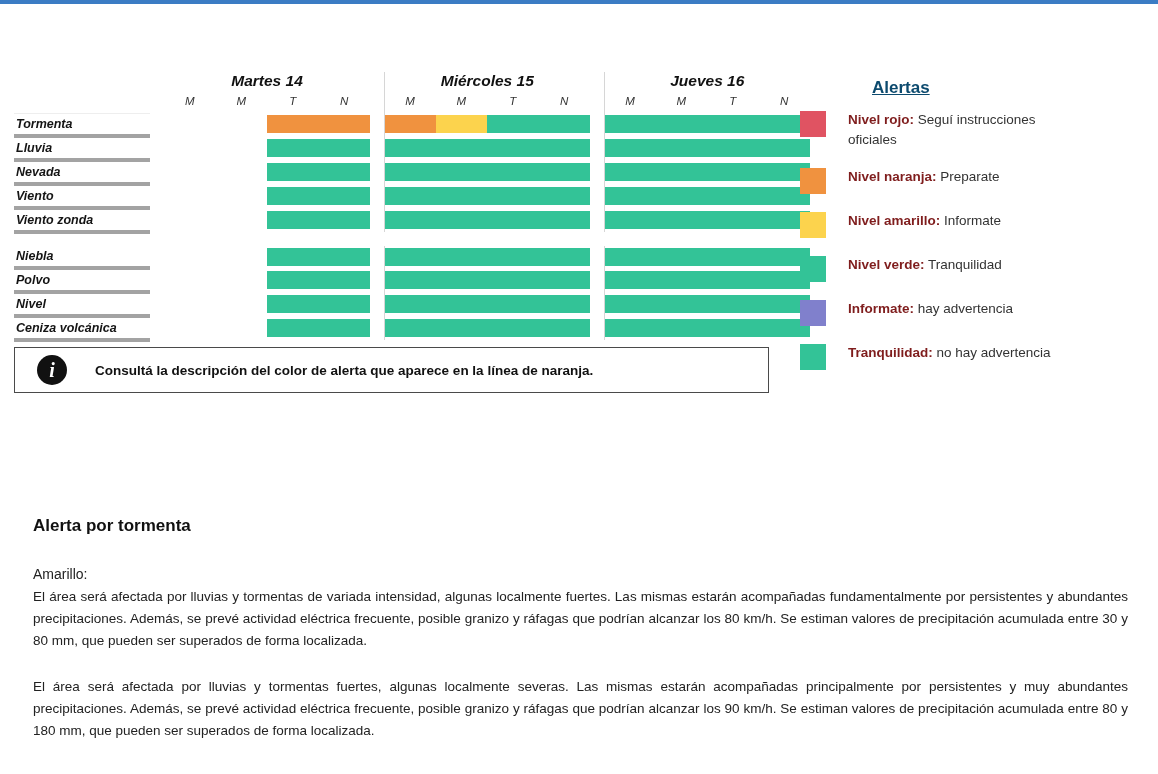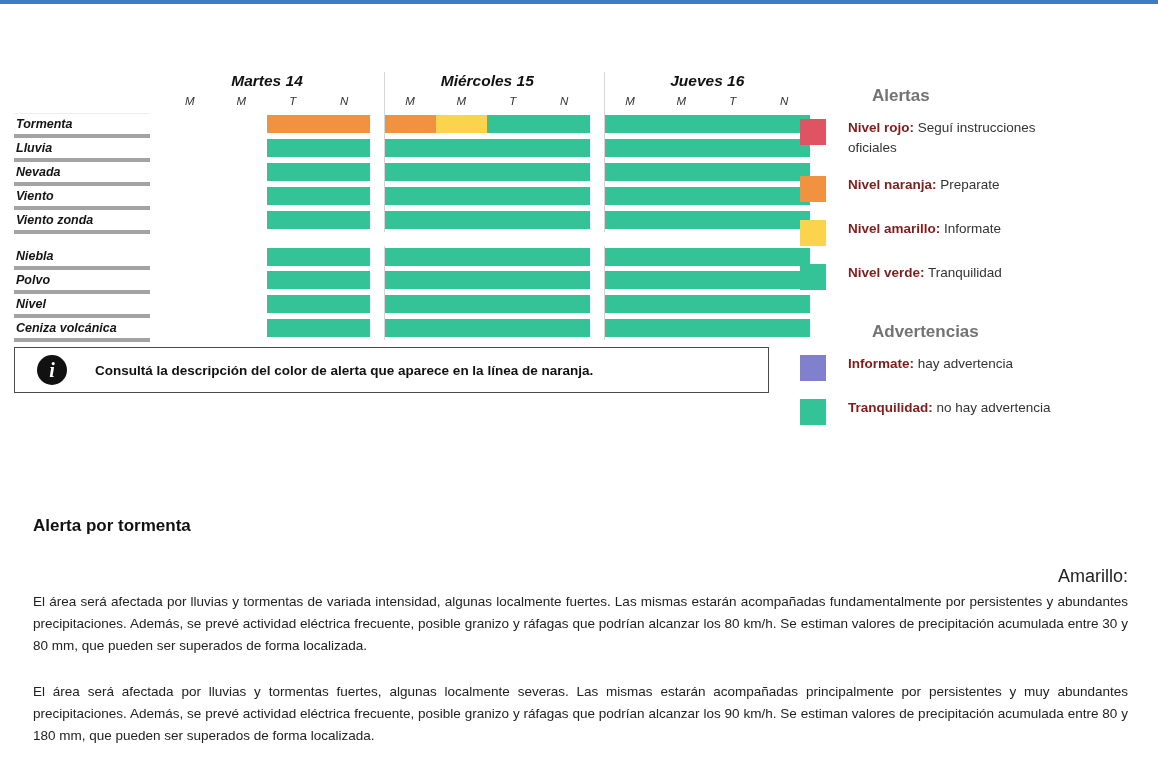--- a/index.html
+++ b/index.html
@@ -107,39 +107,40 @@
     font-style: italic; font-weight: bold;
     font-size: 20px;
     display: flex; align-items: center; justify-content: center;
     flex: 0 0 auto;
   }
   .notice-text { font-size: 13.5px; font-weight: bold; color: #111111; }
 
   
   .legend { position: absolute; left: 800px; top: 74px; width: 350px; }
   .legend-title {
-    font-size: 17px; font-weight: bold; color: #737373;
-    margin: 12px 0 12px 72px;
+    font-size: 17px; font-weight: bold; color: #0c4a6e;
+    margin: 4px 0 12px 72px;
+    text-decoration: underline;
   }
   .legend-title.second { margin-top: 32px; }
   .legend-row { display: flex; align-items: flex-start; margin-bottom: 17px; }
   .swatch {
     width: 26px; height: 26px; flex: 0 0 auto;
     margin-left: 0px; margin-right: 22px; margin-top: 1px;
   }
   .legend-text { font-size: 13.5px; line-height: 20px; color: #333333; max-width: 215px; }
   .legend-text b { color: #7f1d1d; font-weight: bold; }
 
   
   .article { position: absolute; left: 33px; top: 516px; width: 1095px; }
   .article h2 {
     font-size: 17px; font-weight: bold; color: #111111;
     margin: 0 0 30px 0;
   }
-  .para-label { font-size: 18px; color: #222222; margin-bottom: 4px; text-align: right; }
+  .para-label { font-size: 14px; color: #222222; margin-bottom: 4px; }
   .para-body {
     font-size: 13.5px; line-height: 22px; color: #222222;
     text-align: justify; margin: 0 0 24px 0;
   }
 </style>
 </head>
 <body>
 
 <div class="page">
 
@@ -654,21 +655,20 @@
         </div>
         <div class="legend-row">
           <span class="swatch" style="background:#fcd34d"></span>
           <span class="legend-text"><b>Nivel amarillo:</b> Informate</span>
         </div>
         <div class="legend-row">
           <span class="swatch" style="background:#33c397"></span>
           <span class="legend-text"><b>Nivel verde:</b> Tranquilidad</span>
         </div>
       </div>
-    <div class="legend-title second">Advertencias</div>
     <div id="legend-warnings">
         <div class="legend-row">
           <span class="swatch" style="background:#8080cc"></span>
           <span class="legend-text"><b>Informate:</b> hay advertencia</span>
         </div>
         <div class="legend-row">
           <span class="swatch" style="background:#33c397"></span>
           <span class="legend-text"><b>Tranquilidad:</b> no hay advertencia</span>
         </div>
       </div>

